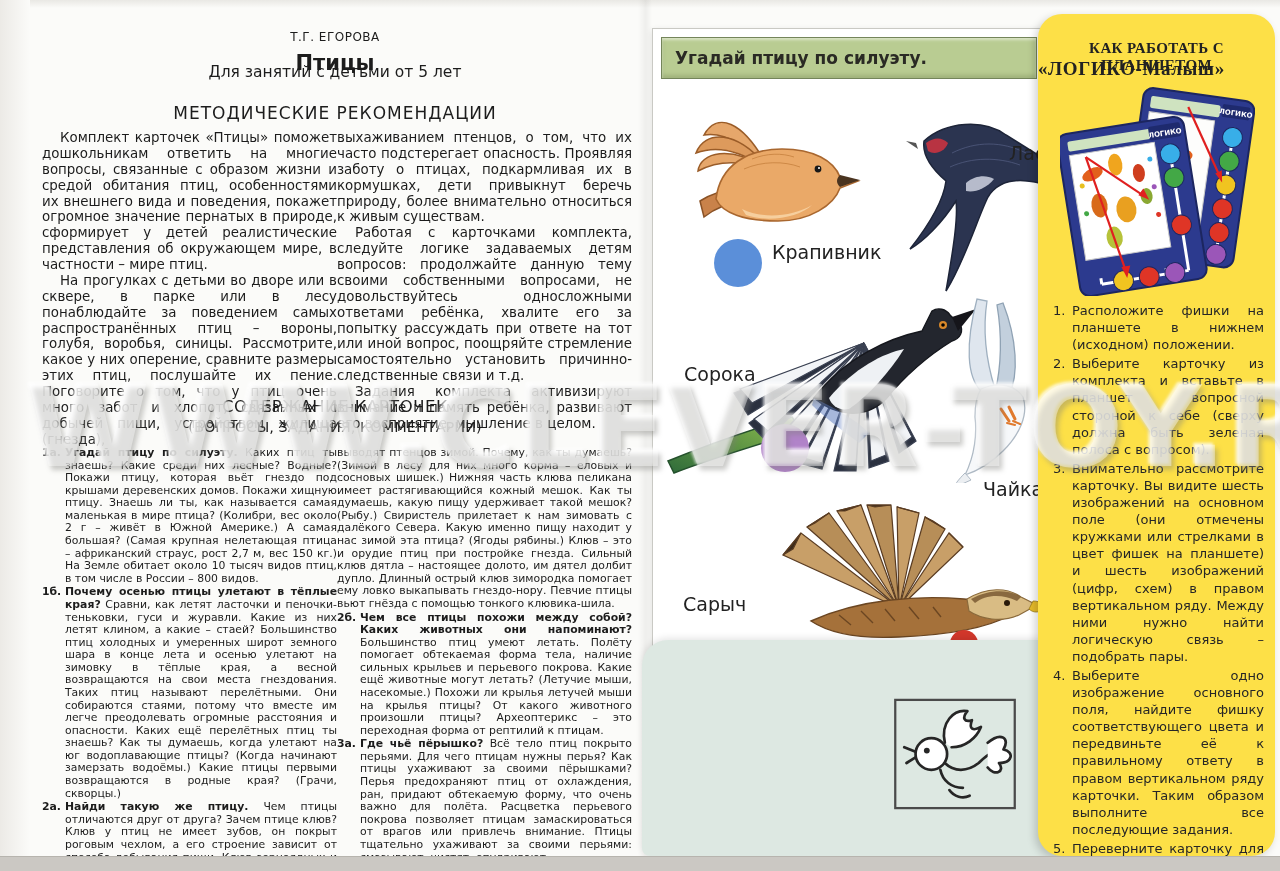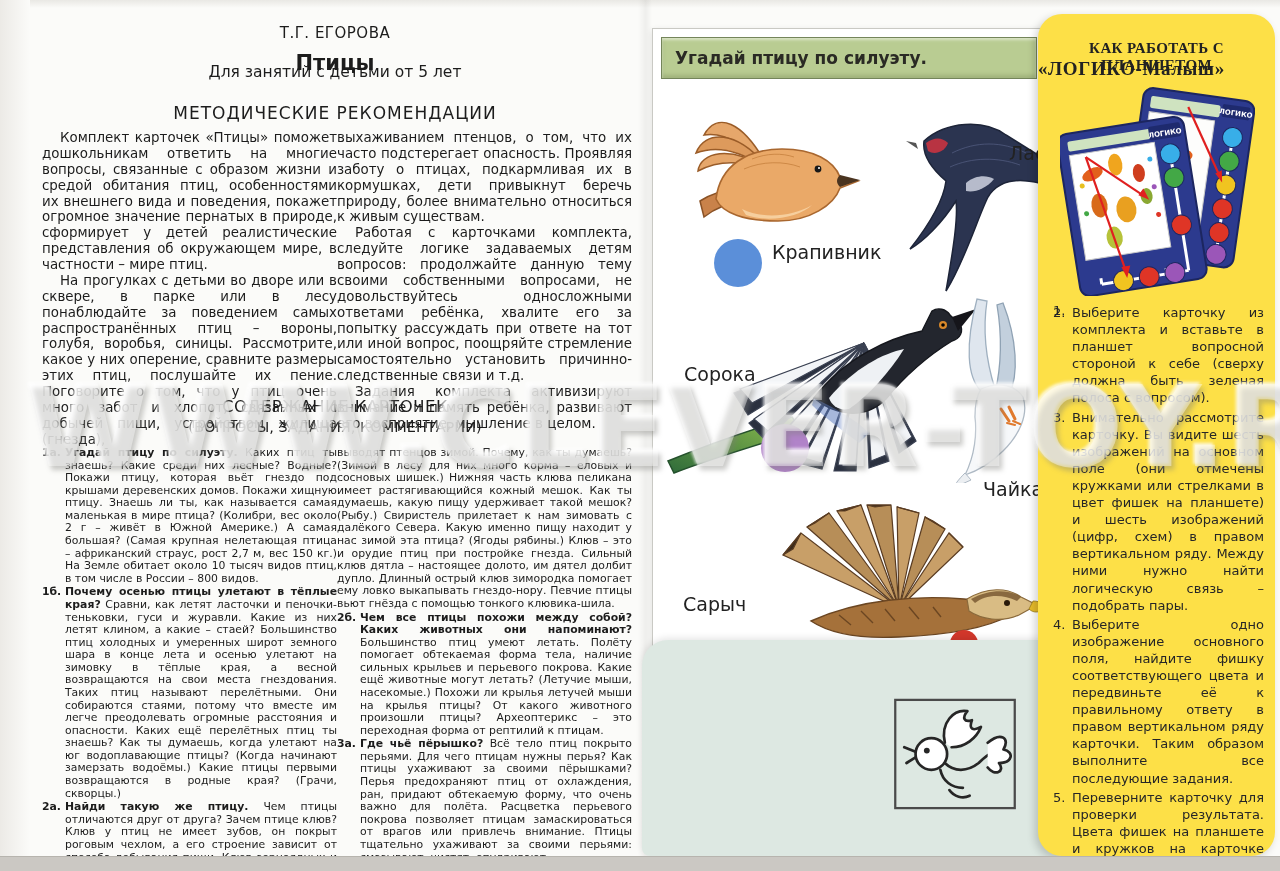--- a/index.html
+++ b/index.html
@@ -8,21 +8,21 @@
 
   
   .edge-top    { position:absolute; left:0; top:0; width:1280px; height:8px; background:linear-gradient(#e9e8e4,#fbfbf9); z-index:0; }
   .edge-left   { position:absolute; left:0; top:0; width:30px; height:871px; background:linear-gradient(90deg,#eceae6,#fbfbf9); z-index:0; }
   .edge-bottom { position:absolute; left:0; top:856px; width:1280px; height:15px; background:#cbc8c3; border-top:1px solid #b7b4ae; z-index:6; }
   .page-gap    { position:absolute; left:638px; top:0; width:14px; height:860px; background:linear-gradient(90deg,rgba(0,0,0,0) 0%,rgba(0,0,0,0.05) 55%,rgba(0,0,0,0) 100%); z-index:0; }
 
   
   #left-page { position:absolute; left:30px; top:0; width:610px; height:856px; color:#1c1c1c; z-index:1; }
   .lp-center { text-align:center; }
-  #author   { position:absolute; left:0; top:24px;  width:610px; font-size:15px; letter-spacing:0.5px; }
+  #author   { position:absolute; left:0; top:30px;  width:610px; font-size:12px; letter-spacing:0.5px; }
   #title    { position:absolute; left:0; top:51px;  width:610px; font-size:21px; font-weight:bold; }
   #subtitle { position:absolute; left:0; top:63px;  width:610px; font-size:15.5px; }
   #method   { position:absolute; left:0; top:103px; width:610px; font-size:17px; letter-spacing:1px; }
 
   .twocol { position:absolute; left:12px; width:602px; display:flex; }
   .col { width:295px; text-align:justify; }
   #intro-cols { top:130px; font-size:13.4px; line-height:1.185; }
   #intro-cols p { margin:0; }
   #intro-cols p.ind { text-indent:18px; }
 
@@ -300,21 +300,21 @@
         <circle cx="78" cy="192" r="10" fill="#df3526" stroke="#1c2660"></circle>
         <circle cx="104" cy="192" r="10" fill="#9b56b8" stroke="#1c2660"></circle>
         <path d="M34 64 L86 112" stroke="#e02020" stroke-width="2.2"></path>
         <path d="M90 116 L80 110 L86 104 Z" fill="#e02020"></path>
         <path d="M34 64 L56 184" stroke="#e02020" stroke-width="2.2"></path>
         <path d="M56 190 L52 178 L61 178 Z" fill="#e02020"></path>
       </g>
     </svg>
 
     <div id="steps">
-      <div class="step"><span class="step-num">1.</span></div>
+      <div class="step"><span class="step-num">1.</span><span>Расположите фишки на планшете в нижнем (исходном) положении.</span></div>
       <div class="step"><span class="step-num">2.</span><span>Выберите карточку из комплекта и вставьте в планшет вопросной стороной к себе (сверху должна быть зеленая полоса с вопросом).</span></div>
       <div class="step"><span class="step-num">3.</span><span>Внимательно рассмотрите карточку. Вы видите шесть изображений на основном поле (они отмечены кружками или стрелками в цвет фишек на планшете) и шесть изображений (цифр, схем) в правом вертикальном ряду. Между ними нужно найти логическую связь – подобрать пары.</span></div>
       <div class="step"><span class="step-num">4.</span><span>Выберите одно изображение основного поля, найдите фишку соответствующего цвета и передвиньте её к правильному ответу в правом вертикальном ряду карточки. Таким образом выполните все последующие задания.</span></div>
       <div class="step"><span class="step-num">5.</span><span>Переверните карточку для проверки результата. Цвета фишек на планшете и кружков на карточке должны совпасть.</span></div>
 
     </div>
   </div>
 
   <div id="watermark">WWW.CLEVER-TOY.RU</div>
 

